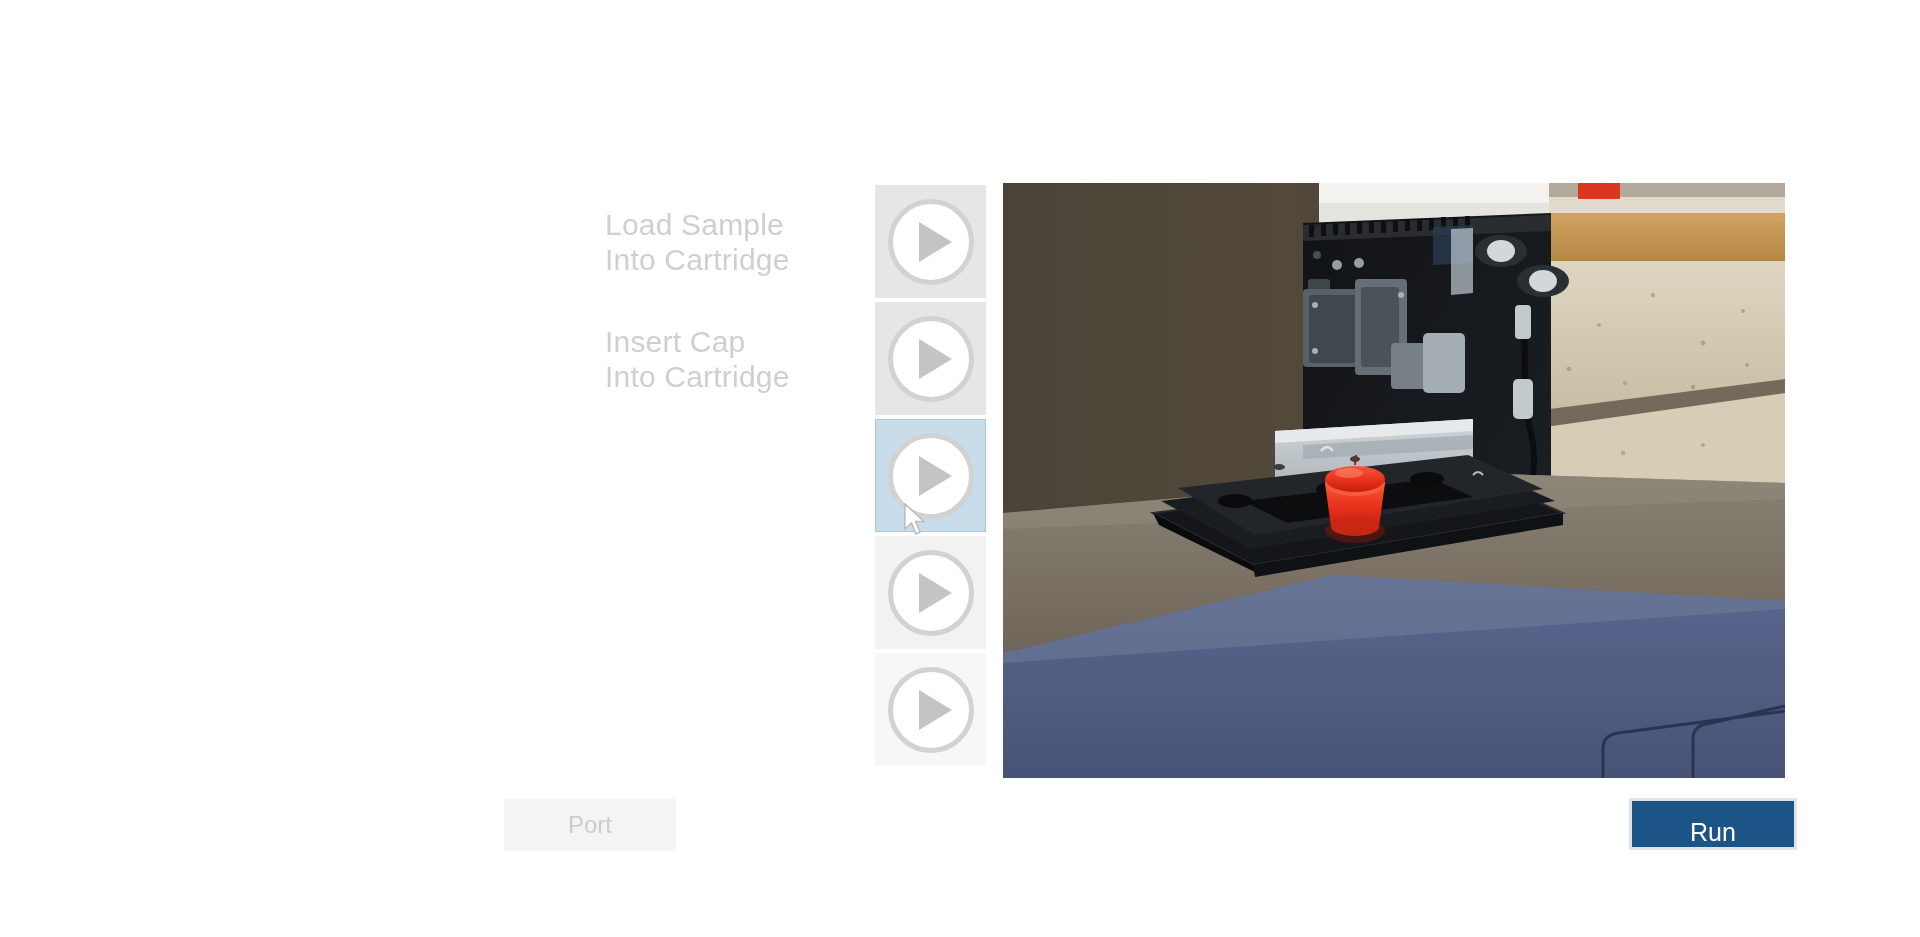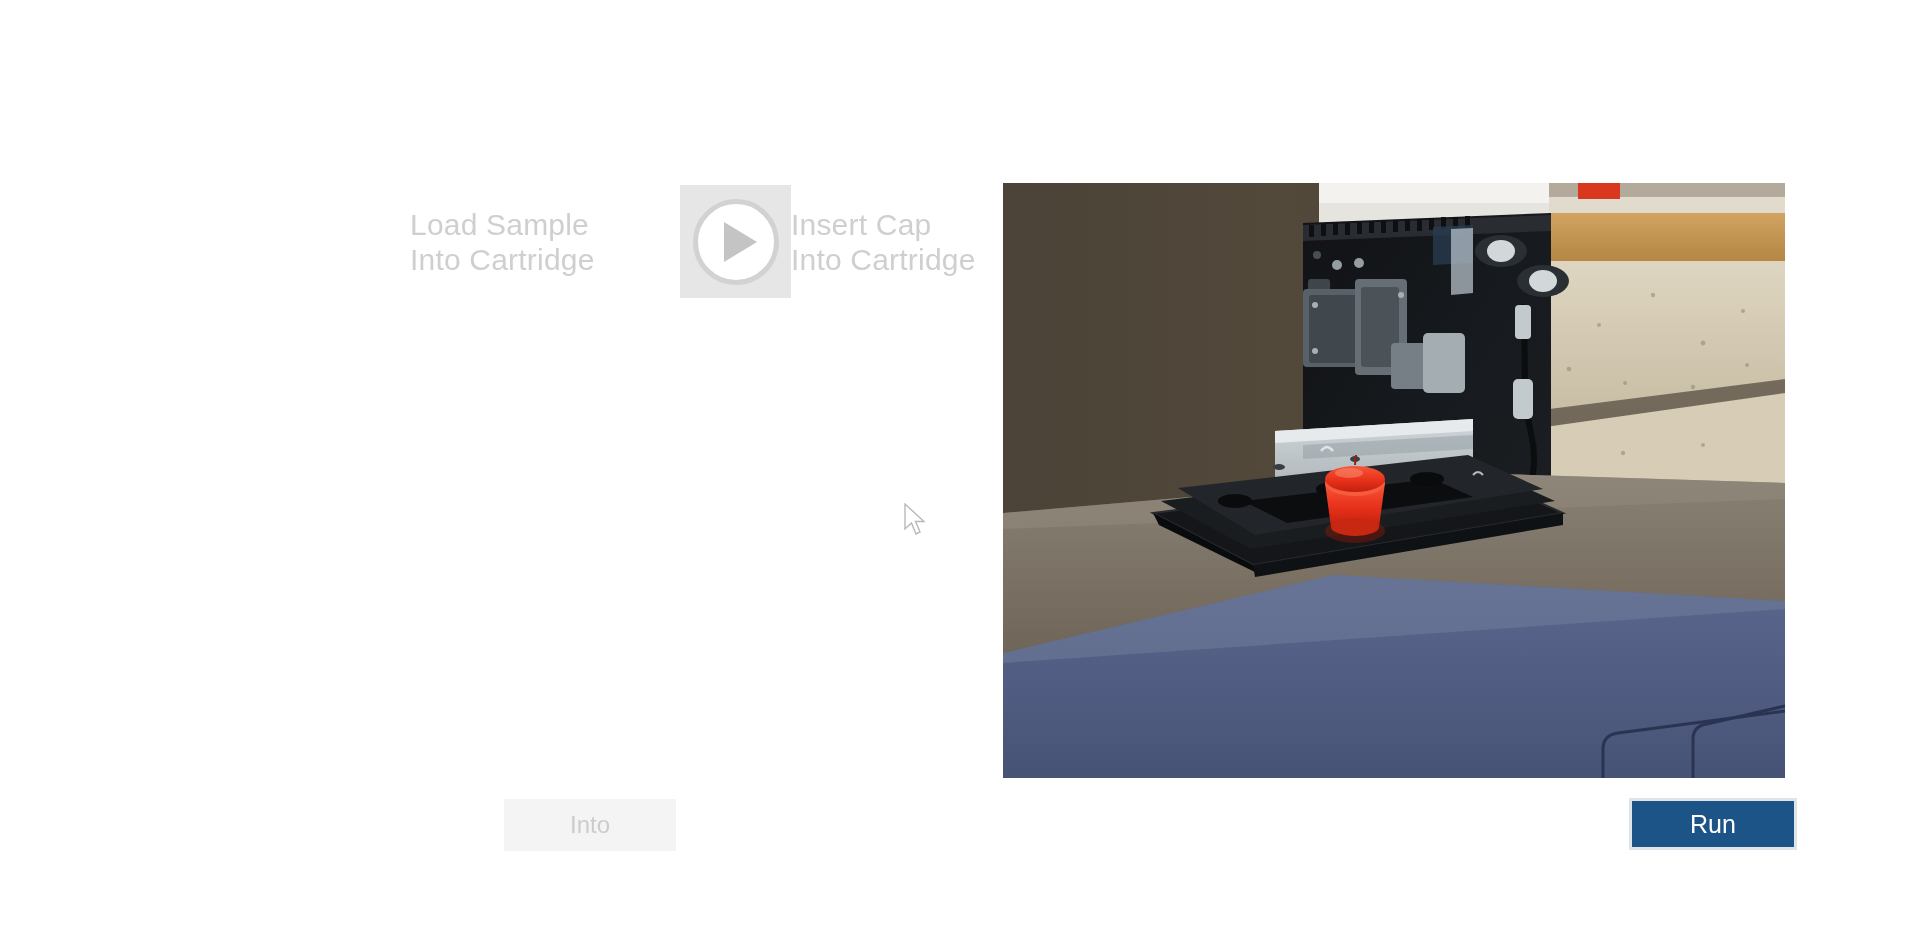--- a/index.html
+++ b/index.html
@@ -17,25 +17,25 @@
 
   #app {
     position: absolute;
     inset: 0;
     background: #ffffff;
   }
 
   
   .steps {
     position: absolute;
-    left: 410px;
+    left: 446px;
     top: 183px;
     width: 540px;
     display: flex;
-    flex-direction: row;
+    flex-direction: column;
   }
   .step-row {
     display: flex;
     align-items: center;
     height: 117px;
     justify-content: flex-end;
   }
   .step-label {
     text-align: left;
     color: #cfcfcf;
@@ -126,21 +126,21 @@
     left: 1629px;
     top: 798px;
     width: 168px;
     height: 52px;
     background: #1c5488;
     border: 3px solid #dfe4e8;
     box-sizing: border-box;
     color: #ffffff;
     font-size: 25px;
     display: flex;
-    align-items: center;
+    align-items: flex-end;
     justify-content: center;
     user-select: none;
   }
 </style>
 </head>
 <body>
 
 <div id="app">
 
   <div class="steps">
@@ -382,20 +382,20 @@
         <path d="M694 545 q0 -16 17 -16 L782 529 L782 595 L694 595 Z" fill="none" stroke="#2b3css" stroke-width="0"></path>
         <path d="M600 595 L600 566 q0 -14 15 -16 L782 528" fill="none" stroke="#2c3655" stroke-width="3"></path>
         <path d="M690 595 L690 556 q0 -13 14 -15 L782 523" fill="none" stroke="#2c3655" stroke-width="3"></path>
       </g>
 
       <rect x="0" y="0" width="782" height="595" fill="#000" opacity="0.03"></rect>
     </svg>
   </div>
 
   <div class="back-btn">
-    <span>Into</span>
+    <span>Port</span>
   </div>
 
   <div class="run-btn">
     <span>Run</span>
   </div>
 
 </div>
 
 </body></html>

